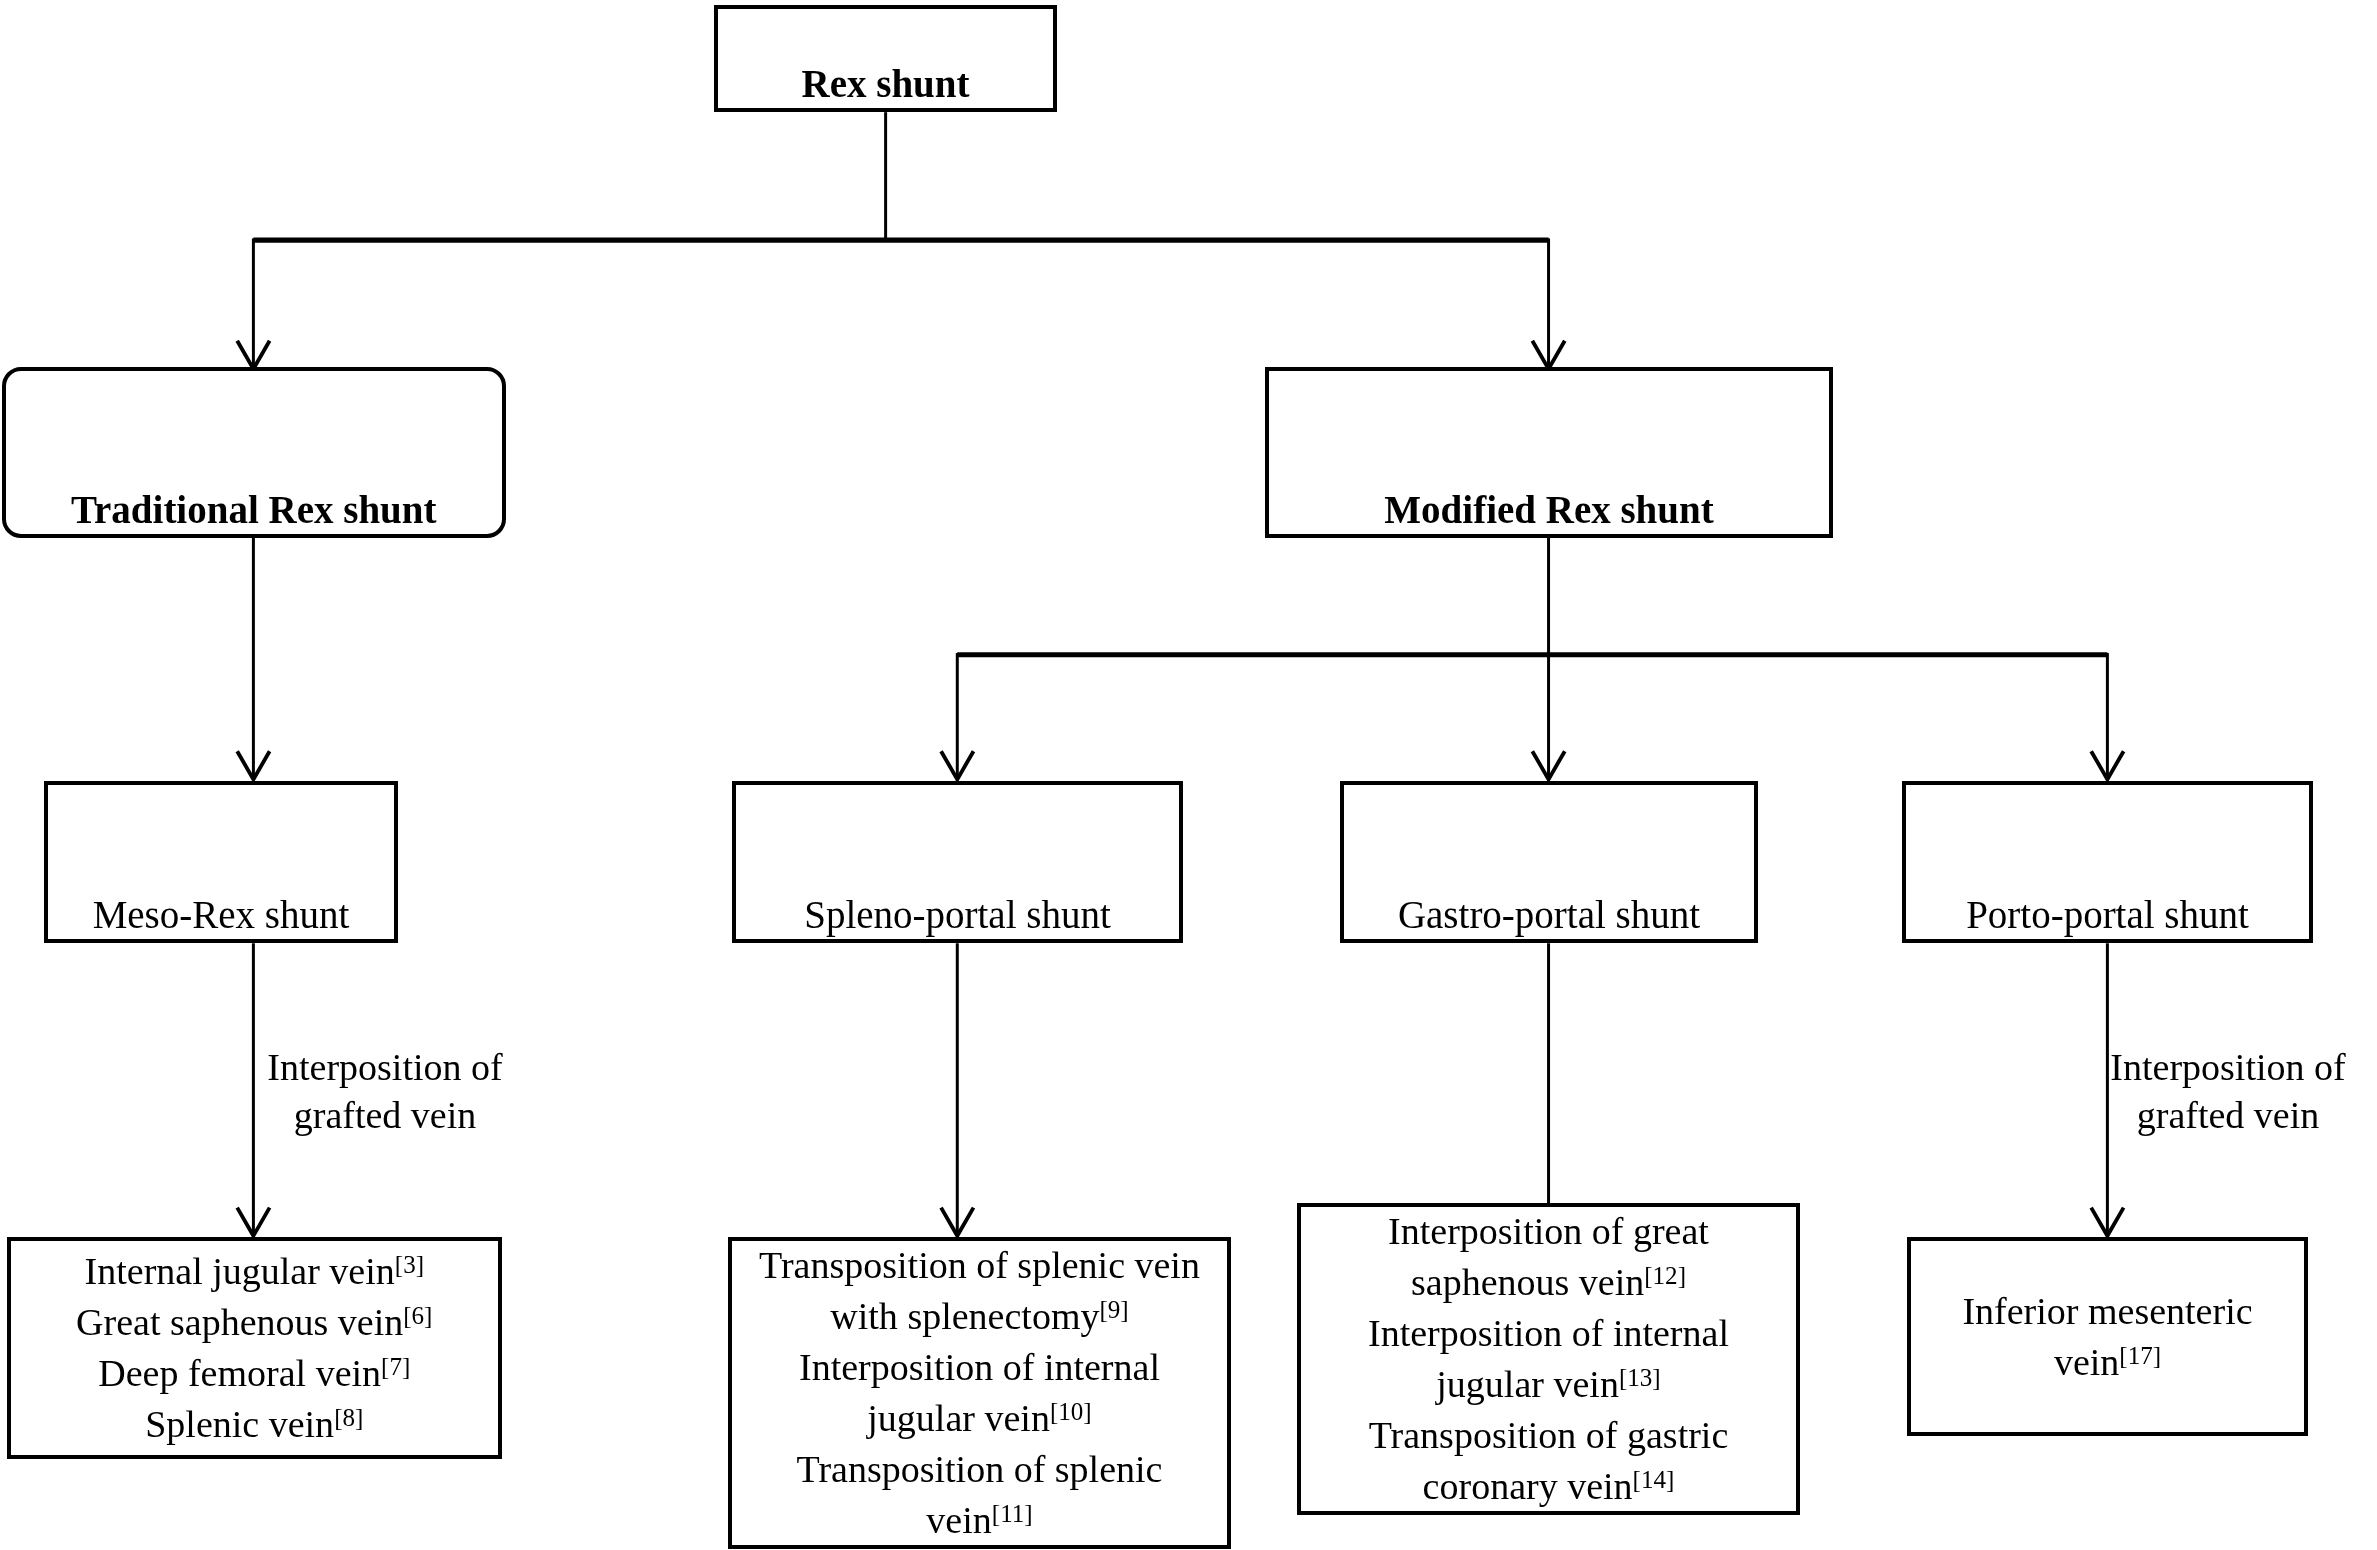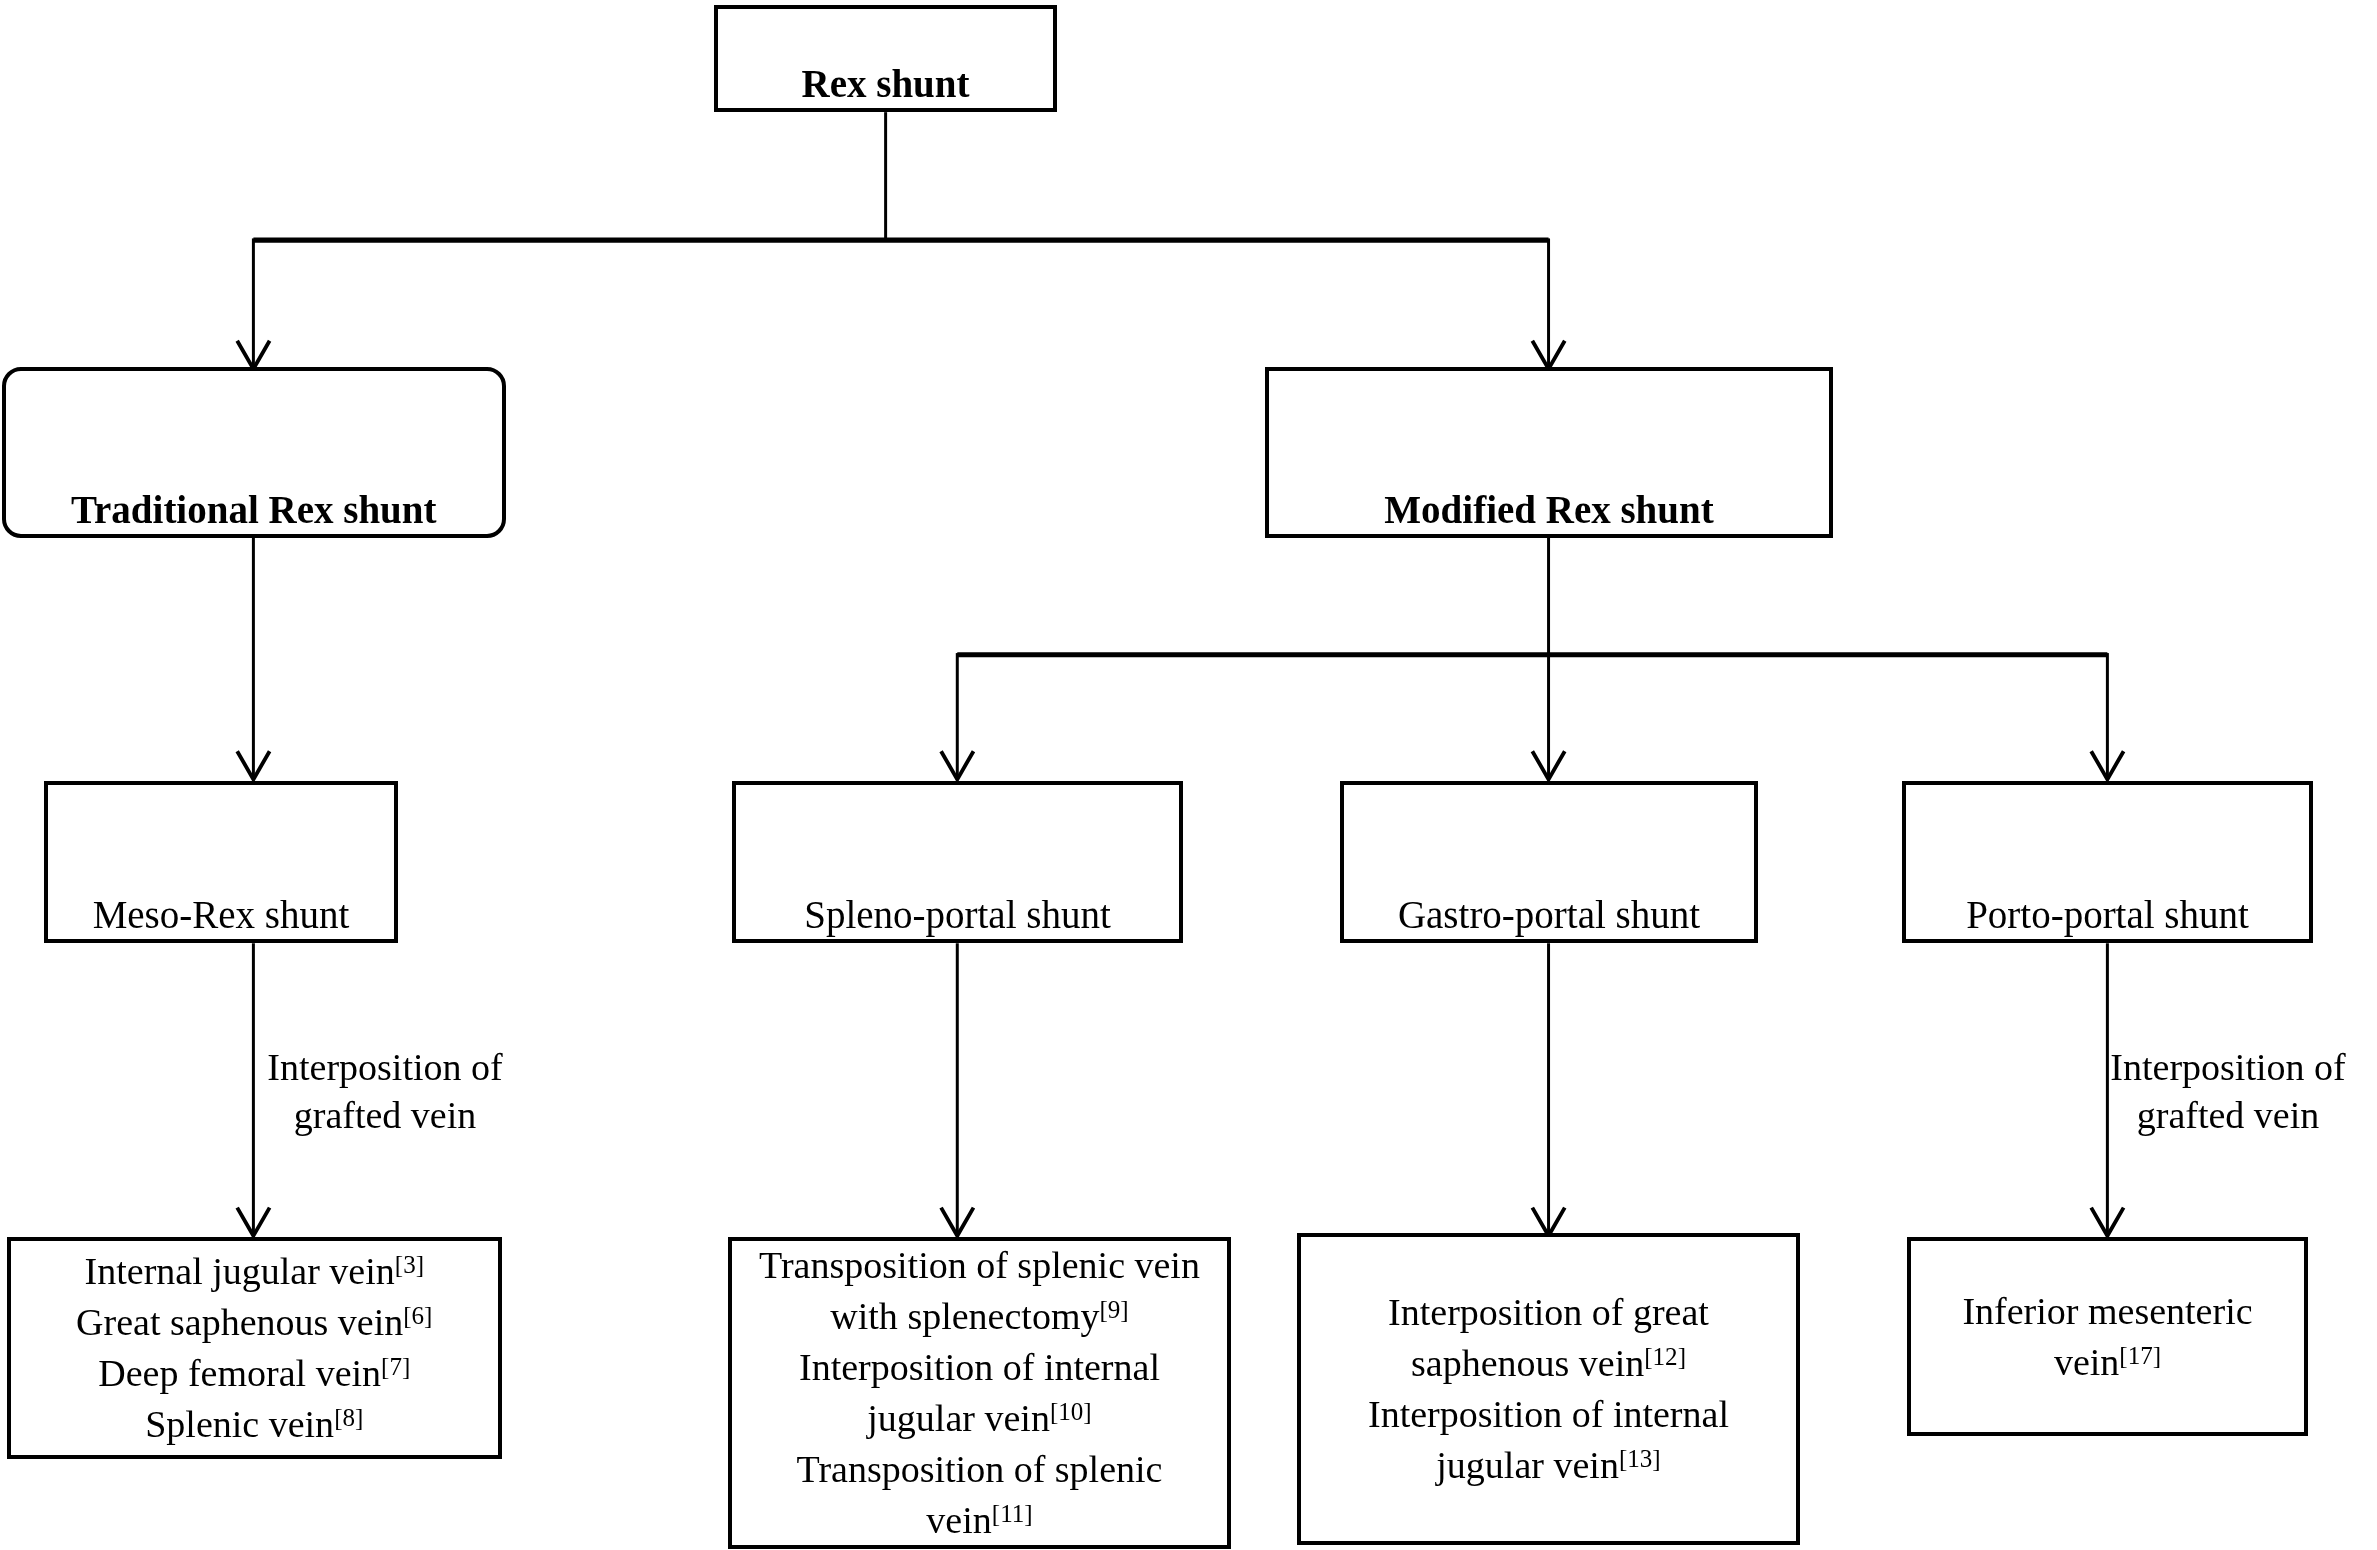--- a/index.html
+++ b/index.html
@@ -148,20 +148,21 @@
     <div class="leaf-item">Internal jugular <span class="nowrap">vein<sup>[3]</sup></span></div>
     <div class="leaf-item">Great saphenous <span class="nowrap">vein<sup>[6]</sup></span></div>
     <div class="leaf-item">Deep femoral <span class="nowrap">vein<sup>[7]</sup></span></div>
     <div class="leaf-item">Splenic <span class="nowrap">vein<sup>[8]</sup></span></div>
   </div>
 <div class="leaf" style="left:728px; top:1237px; width:503px; height:312px;">
     <div class="leaf-item">Transposition of splenic vein with <span class="nowrap">splenectomy<sup>[9]</sup></span></div>
     <div class="leaf-item">Interposition of internal jugular <span class="nowrap">vein<sup>[10]</sup></span></div>
     <div class="leaf-item">Transposition of splenic <span class="nowrap">vein<sup>[11]</sup></span></div>
   </div>
-<div class="leaf" style="left:1297px; top:1233px; width:503px; height:312px;">
+<div class="leaf" style="left:1297px; top:1203px; width:503px; height:312px;">
     <div class="leaf-item">Interposition of great saphenous <span class="nowrap">vein<sup>[12]</sup></span></div>
     <div class="leaf-item">Interposition of internal jugular <span class="nowrap">vein<sup>[13]</sup></span></div>
+    <div class="leaf-item">Transposition of gastric coronary <span class="nowrap">vein<sup>[14]</sup></span></div>
   </div>
 <div class="leaf" style="left:1907px; top:1237px; width:401px; height:199px;">
     <div class="leaf-item">Inferior mesenteric <span class="nowrap">vein<sup>[17]</sup></span></div>
   </div>
 
 
 </body></html>

